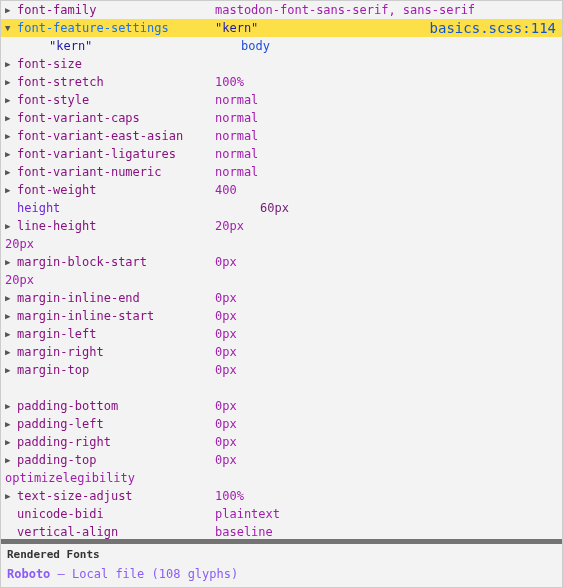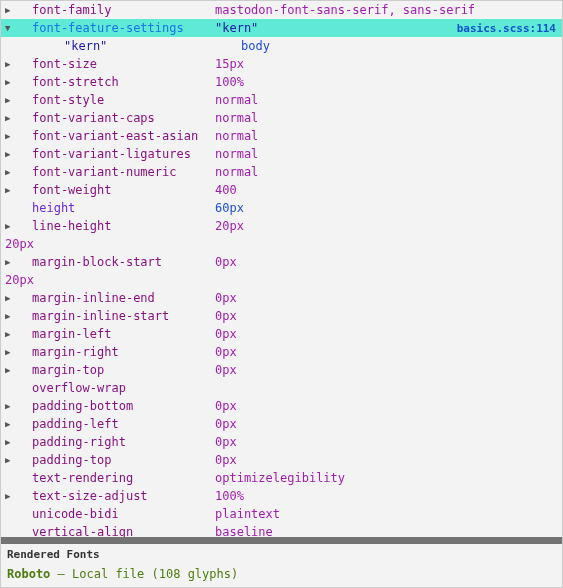--- a/index.html
+++ b/index.html
@@ -31,21 +31,21 @@
       min-height: 18px;
       border-bottom: none;
       padding: 1px 0;
     }
     .prop-name-col {
       width: 210px;
       min-width: 210px;
       padding-left: 4px;
       display: flex;
       align-items: center;
-      gap: 17px;
+      gap: 2px;
     }
     .prop-value-col {
       flex: 1;
       padding-left: 4px;
       display: flex;
       align-items: center;
       color: #333;
       white-space: pre;
     }
     .prop-name {
@@ -77,52 +77,51 @@
     .toggle-arrow.closed::before {
       content: '▶';
       font-size: 9px;
     }
     .indent {
       padding-left: 18px;
     }
     .source-link {
       color: #1155cc;
       text-decoration: none;
-      font-size: 11px;
+      font-size: 14px;
       margin-left: auto;
       padding-right: 6px;
-      font-weight: bold;
     }
     .keyword-body {
       color: #1d4ed8;
       padding-left: 8px;
     }
     .row-with-source {
       display: flex;
       width: 100%;
       align-items: center;
     }
     .row-source-right {
       margin-left: auto;
       padding-right: 6px;
     }
     .rendered-fonts-section {
       background: #f3f3f3;
-      border-top: 7px solid #737373;
+      border-top: 5px solid #737373;
       padding: 4px 6px;
     }
     .rendered-fonts-title {
       font-size: 11px;
       color: #333;
       font-weight: bold;
       margin-bottom: 4px;
     }
     .font-entry {
       font-size: 12px;
-      color: #4d7c0f;
+      color: #8b5cf6;
       padding: 2px 0;
     }
     .font-name {
       font-weight: bold;
     }
     .scrollbar-area {
       display: flex;
       flex: 1;
       overflow: hidden;
     }
@@ -151,21 +150,21 @@
       <div class="prop-row">
         <div class="prop-name-col">
           <span class="toggle-arrow closed"></span>
           <span class="prop-name">font-family</span>
         </div>
         <div class="prop-value-col">
           <span class="prop-value">mastodon-font-sans-serif, sans-serif</span>
         </div>
       </div>
 
-      <div class="prop-row" style="background:#5eead4;">
+      <div class="prop-row" style="background:#fde047;">
         <div class="prop-name-col">
           <span class="toggle-arrow open"></span>
           <span class="prop-name" style="color:#1a73e8;">font-feature-settings</span>
         </div>
         <div class="prop-value-col">
           <div class="row-with-source" style="width:100%;display:flex;align-items:center;">
             <span style="color:#1a1aa6;">"kern"</span>
             <a class="source-link row-source-right" href="#">basics.scss:114</a>
           </div>
         </div>
@@ -179,23 +178,20 @@
         <div class="prop-value-col">
           <span class="keyword-body">body</span>
         </div>
       </div>
 
       <div class="prop-row">
         <div class="prop-name-col">
           <span class="toggle-arrow closed"></span>
           <span class="prop-name">font-size</span>
         </div>
-        <div class="prop-value-col">
-          <span class="prop-value">15px</span>
-        </div>
       </div>
 
       <div class="prop-row">
         <div class="prop-name-col">
           <span class="toggle-arrow closed"></span>
           <span class="prop-name">font-stretch</span>
         </div>
         <div class="prop-value-col">
           <span class="prop-value">100%</span>
         </div>
@@ -260,21 +256,21 @@
           <span class="prop-value">400</span>
         </div>
       </div>
 
       <div class="prop-row">
         <div class="prop-name-col">
           <span style="width:10px;display:inline-block;"></span>
           <span class="prop-name inherited">height</span>
         </div>
         <div class="prop-value-col">
-          <span class="prop-value" style="color:#1d4ed8;">60px</span>
+          <span class="prop-value" style="color:#701a75;margin-left:45px;">60px</span>
         </div>
       </div>
 
       <div class="prop-row">
         <div class="prop-name-col">
           <span class="toggle-arrow closed"></span>
           <span class="prop-name">line-height</span>
         </div>
         <div class="prop-value-col">
           <span class="prop-value">20px</span>
@@ -347,24 +343,20 @@
         <div class="prop-name-col">
           <span class="toggle-arrow closed"></span>
           <span class="prop-name">margin-top</span>
         </div>
         <div class="prop-value-col">
           <span class="prop-value">0px</span>
         </div>
       </div>
 
       <div class="prop-row">
-        <div class="prop-name-col">
-          <span style="width:10px;display:inline-block;"></span>
-          <span class="prop-name">overflow-wrap</span>
-        </div>
       </div>
 
       <div class="prop-row">
         <div class="prop-name-col">
           <span class="toggle-arrow closed"></span>
           <span class="prop-name">padding-bottom</span>
         </div>
         <div class="prop-value-col">
           <span class="prop-value">0px</span>
         </div>
@@ -394,24 +386,20 @@
         <div class="prop-name-col">
           <span class="toggle-arrow closed"></span>
           <span class="prop-name">padding-top</span>
         </div>
         <div class="prop-value-col">
           <span class="prop-value">0px</span>
         </div>
       </div>
 
       <div class="prop-row">
-        <div class="prop-name-col">
-          <span style="width:10px;display:inline-block;"></span>
-          <span class="prop-name">text-rendering</span>
-        </div>
         <div class="prop-value-col">
           <span class="prop-value">optimizelegibility</span>
         </div>
       </div>
 
       <div class="prop-row">
         <div class="prop-name-col">
           <span class="toggle-arrow closed"></span>
           <span class="prop-name">text-size-adjust</span>
         </div>

